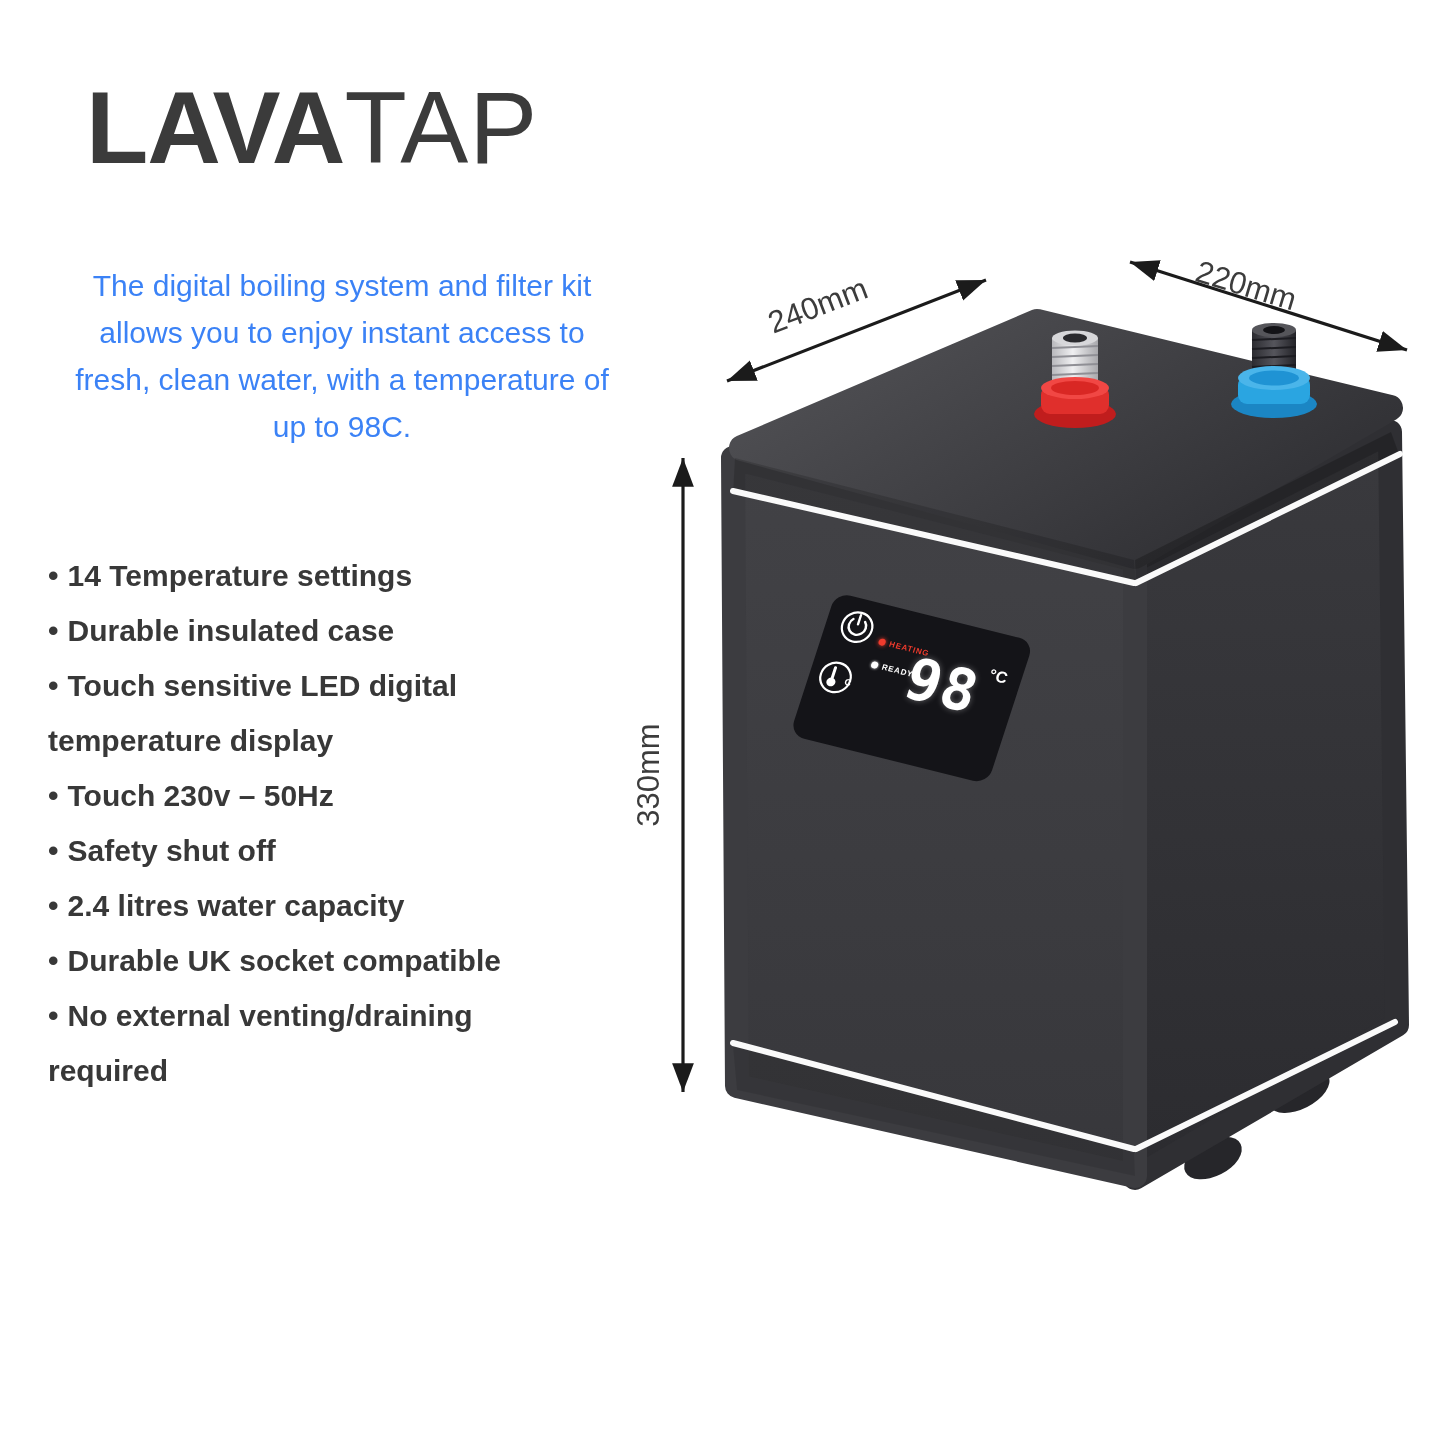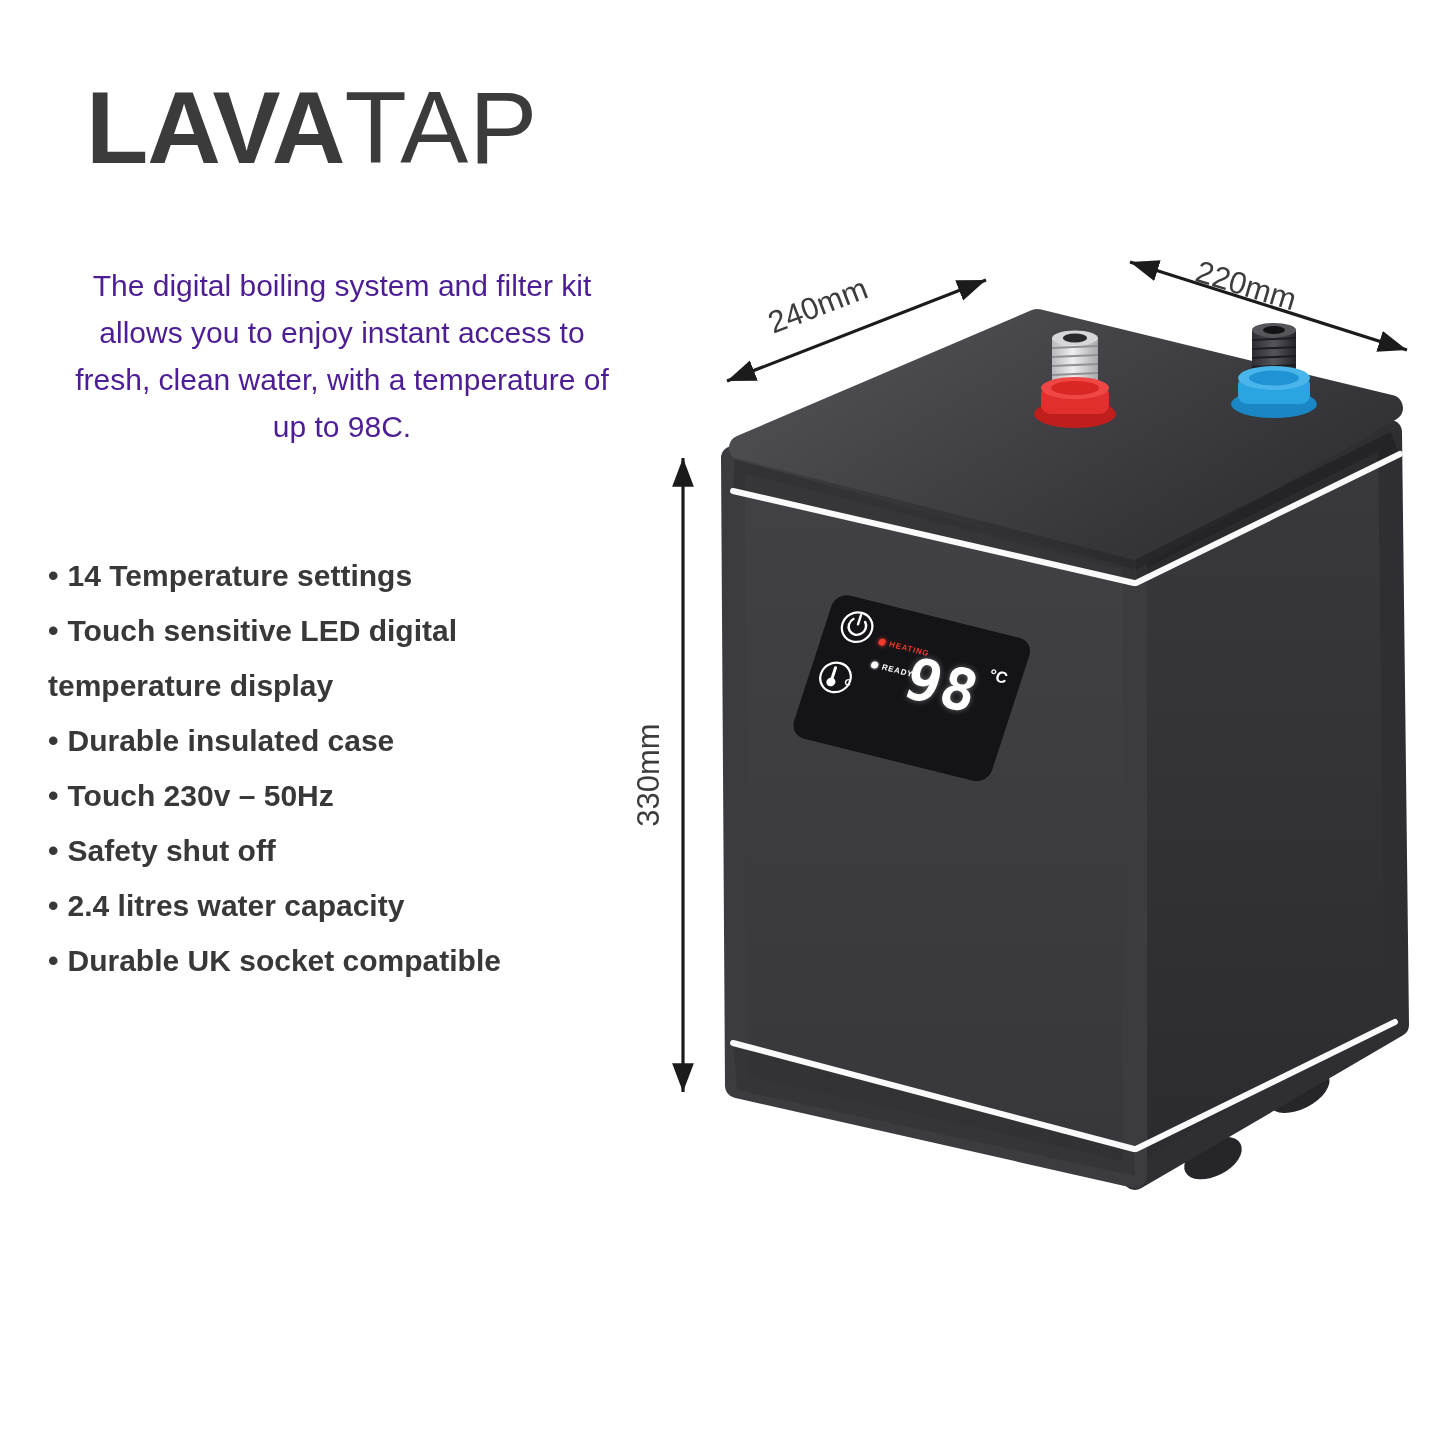--- a/index.html
+++ b/index.html
@@ -7,21 +7,21 @@
           font-family:"Liberation Sans", sans-serif;}
   .layer{position:absolute;left:0;top:0;}
 
   
   .logo{position:absolute;left:86px;top:72px;font-size:102px;line-height:1.1;color:#3b3b3b;white-space:nowrap;}
   .logo .lava{font-weight:bold;letter-spacing:-1px;}
   .logo .tap{font-weight:normal;letter-spacing:1px;}
 
   
   .desc{position:absolute;left:26px;top:262px;width:632px;text-align:center;
-        font-size:30px;line-height:47px;color:#4c1d95;white-space:pre-line;}
+        font-size:30px;line-height:47px;color:#3b82f6;white-space:pre-line;}
 
   
   .features{position:absolute;left:48px;top:548px;width:592px;margin:0;padding:0;list-style:none;
             text-align:left;font-size:30px;line-height:55px;font-weight:bold;color:#383838;}
   .features li{white-space:pre-line;}
   .features .mk{margin-right:9px;}
 
   
   .dim{position:absolute;font-size:31px;color:#3c3c3c;white-space:nowrap;width:116px;text-align:center;}
   .dim-240{left:760px;top:288px;transform:rotate(-21deg);}
@@ -150,27 +150,29 @@
     <span class="lava">LAVA</span><span class="tap">TAP</span>
   </div>
 
   <div class="desc">The digital boiling system and filter kit
 allows you to enjoy instant access to
 fresh, clean water, with a temperature of
 up to 98C.</div>
 
   <ul class="features">
     <li><span class="mk">•</span><span>14 Temperature settings</span></li>
+    <li><span class="mk">•</span><span>Durable insulated case</span></li>
     <li><span class="mk">•</span><span>Touch sensitive LED digital
 temperature display</span></li>
-    <li><span class="mk">•</span><span>Durable insulated case</span></li>
     <li><span class="mk">•</span><span>Touch 230v – 50Hz</span></li>
     <li><span class="mk">•</span><span>Safety shut off</span></li>
     <li><span class="mk">•</span><span>2.4 litres water capacity</span></li>
     <li><span class="mk">•</span><span>Durable UK socket compatible</span></li>
+    <li><span class="mk">•</span><span>No external venting/draining
+required</span></li>
   </ul>
 
   <div class="dim dim-240">240mm</div>
   <div class="dim dim-220">220mm</div>
   <div class="dim dim-330">330mm</div>
 
   <div class="panel">
     <span class="btn btn-power">
       <svg width="38" height="38" viewBox="0 0 38 38" fill="none" stroke="#ffffff" stroke-linecap="round">
         <circle cx="19" cy="19" r="15" stroke-width="2.2"></circle>

